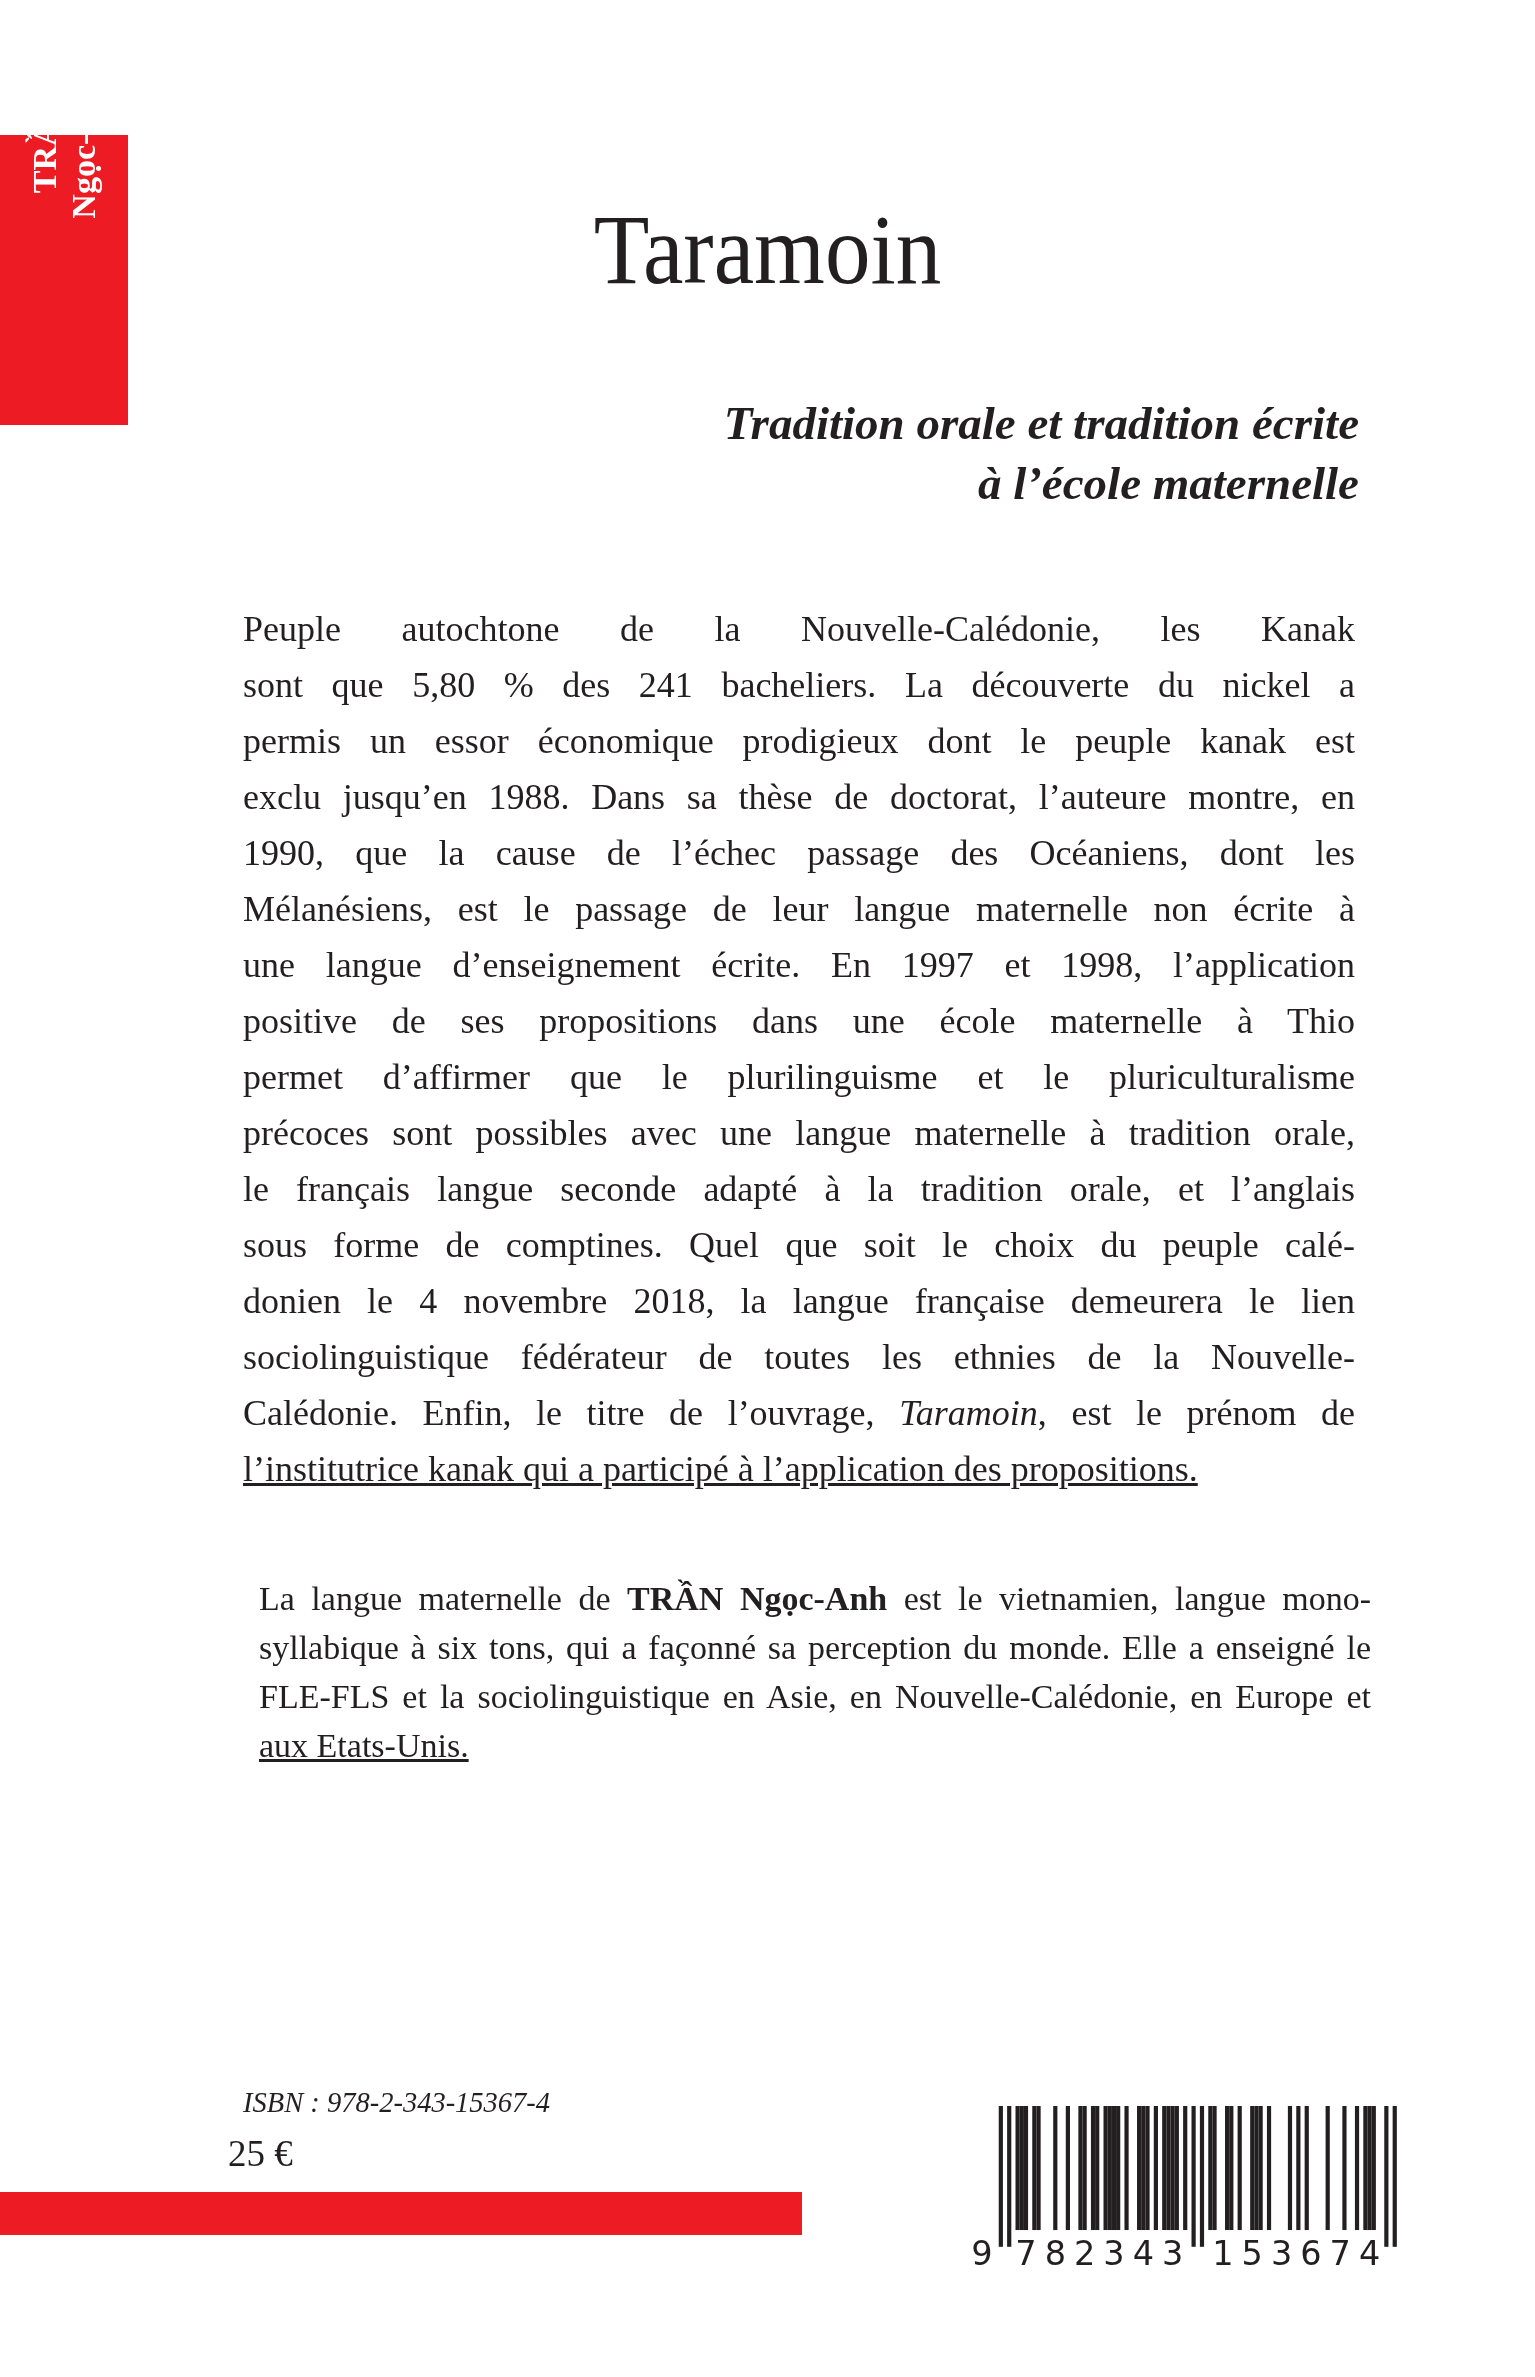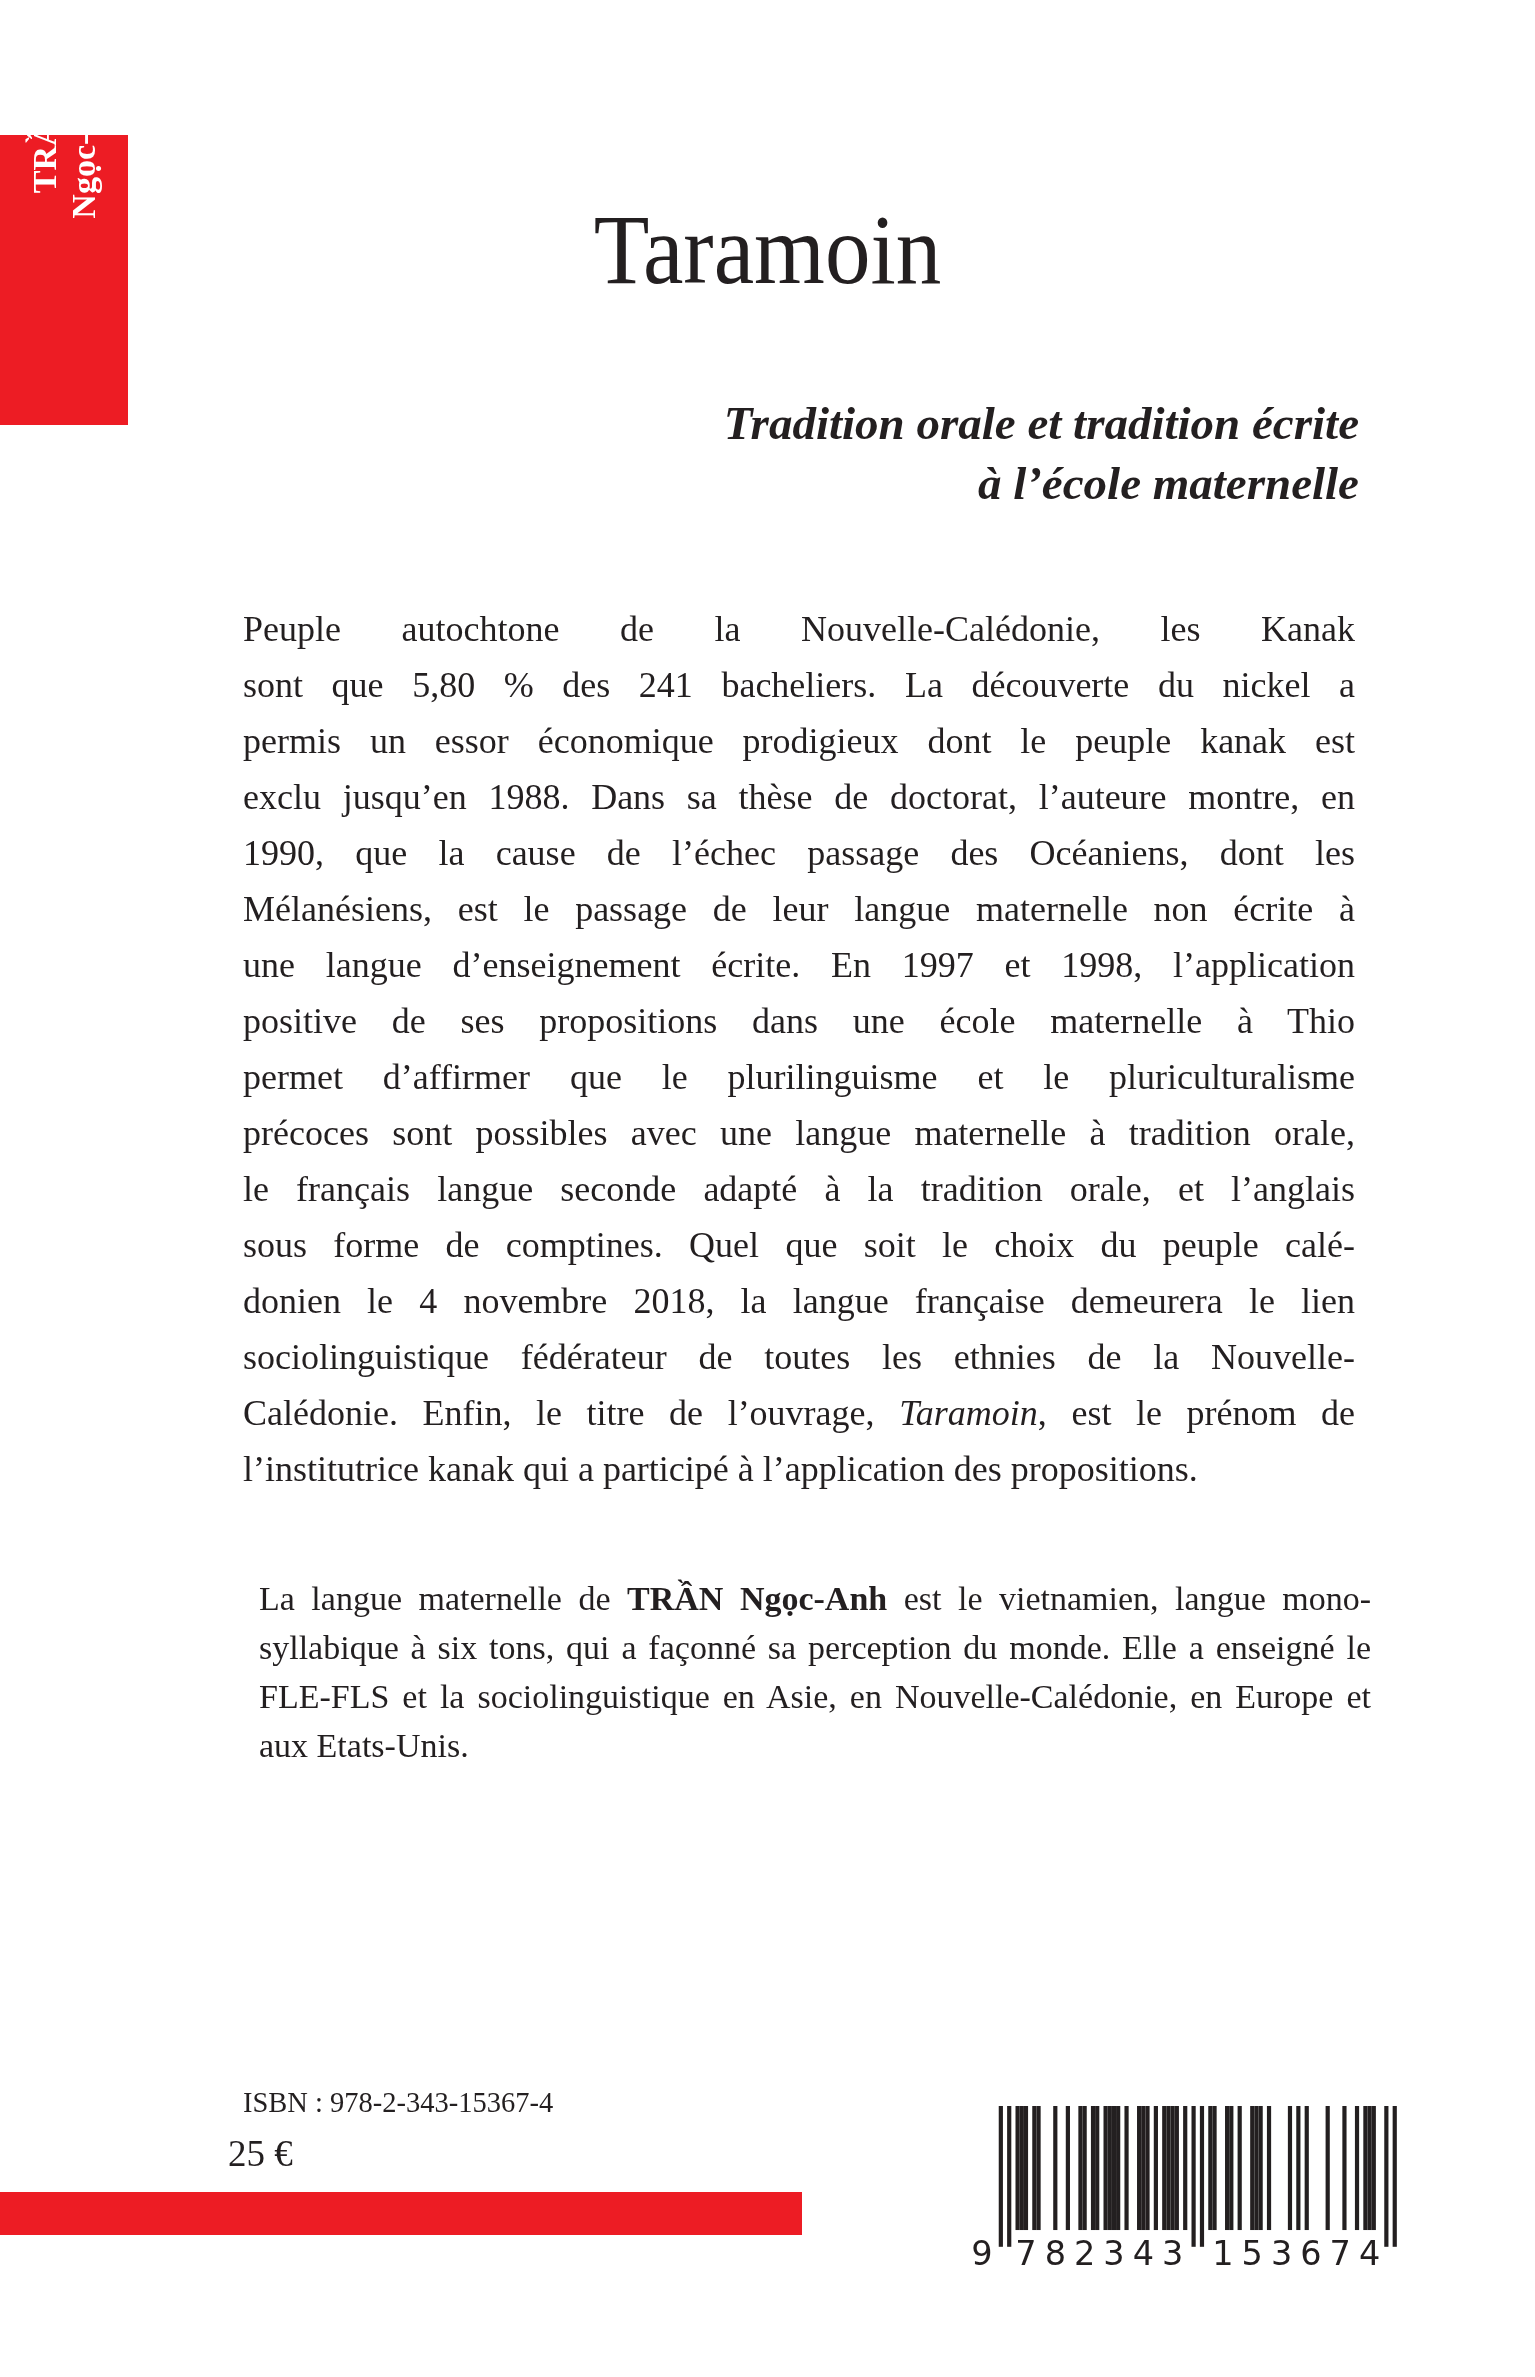--- a/index.html
+++ b/index.html
@@ -8,24 +8,24 @@
   .side-band { position: absolute; left: 0; top: 135px; width: 128px; height: 290px; background: #ed1c24; }
   .side-text { position: absolute; left: 64px; top: 145px; transform: translate(-50%, -50%) rotate(-90deg);
                color: #fff; font-weight: bold; font-size: 34px; line-height: 39px; text-align: center; white-space: nowrap; }
   .side-text div { display: block; }
   .title { position: absolute; left: 0; width: 1535px; top: 195px; text-align: center;
            font-size: 99px; line-height: 109px; transform: scaleX(0.92); }
   .subtitle { position: absolute; left: 235px; width: 1124px; top: 393px; text-align: right;
               font-style: italic; font-weight: bold; font-size: 47px; line-height: 60px; }
   .body { position: absolute; left: 243px; width: 1112px; top: 601px; font-size: 36px; line-height: 56px; }
   .line { display: block; text-align: justify; text-align-last: justify; white-space: nowrap; overflow: visible; height: 56px; }
-  .line.last { text-align-last: left; }
+  .line.last { text-align-last: left; text-decoration: underline; }
   .bio { position: absolute; left: 243px; width: 1112px; top: 1574px; font-size: 34px; line-height: 49px; margin-left: 16px; }
   .bio .line { height: 49px; }
-  .isbn { position: absolute; left: 243px; top: 2084px; font-size: 28.5px; line-height: 37px; }
+  .isbn { position: absolute; left: 243px; top: 2084px; font-size: 28.5px; line-height: 37px; font-style: italic; }
   .price { position: absolute; left: 228px; top: 2133px; font-size: 37px; line-height: 42px; }
   .bottom-band { position: absolute; left: 0; top: 2192px; width: 802px; height: 43px; background: #ed1c24; }
   .barcode { position: absolute; left: 965px; top: 2106px; width: 453px; height: 176px; }
 </style>
 </head>
 <body>
 
 <div class="side-band"></div>
 <div class="side-text">
   <div>TRẦN</div>

